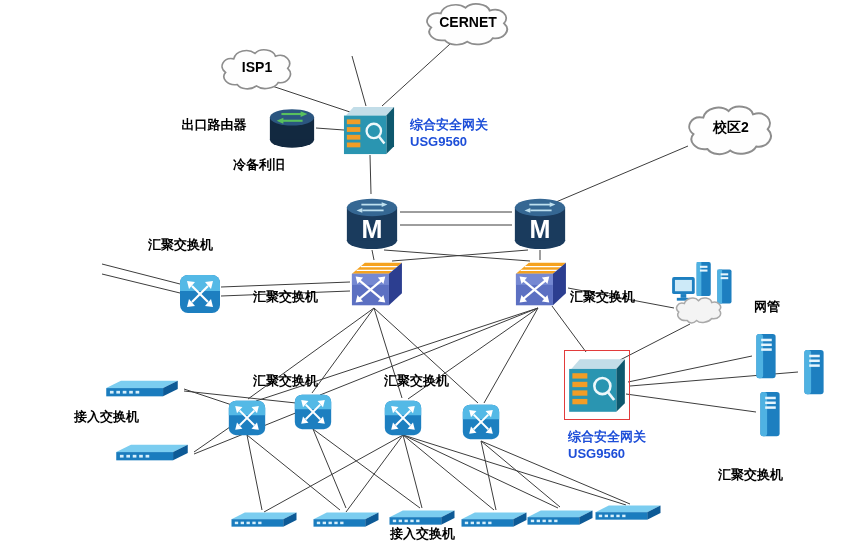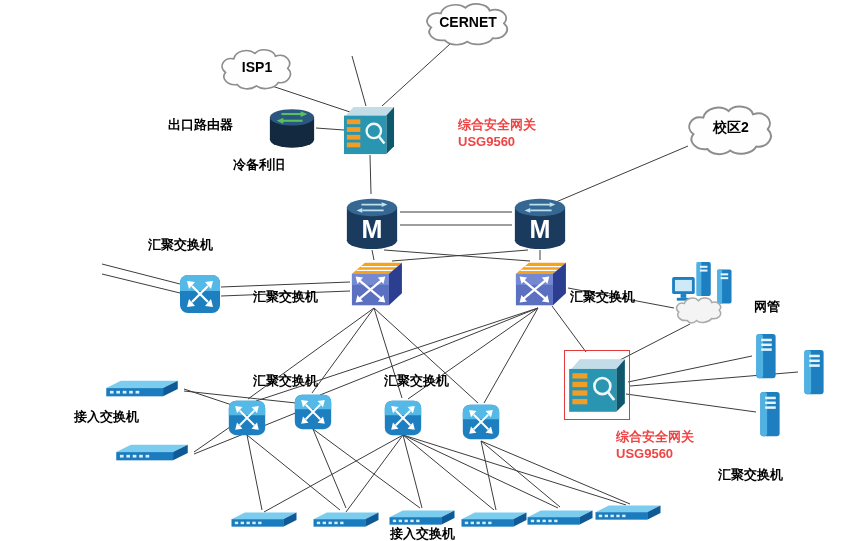--- a/index.html
+++ b/index.html
@@ -9,22 +9,22 @@
   .lines { position:absolute; left:0; top:0; }
   .lines line { stroke:#3d3d3d; stroke-width:1; }
   .node { position:absolute; }
   .node svg { display:block; width:100%; height:100%; }
   .cloud { position:absolute; }
   .cloud svg { display:block; width:100%; height:100%; }
   .cloud-label { position:absolute; inset:0; display:flex; align-items:center; justify-content:center;
                  font-weight:bold; font-size:14px; color:#000; padding-bottom:4px; }
   .lbl { position:absolute; font-size:13px; font-weight:bold; color:#000; white-space:nowrap; line-height:16px; }
   .lbl.center { text-align:left; }
-  .lbl.right { text-align:left; }
-  .red { color:#ef4444; line-height:17px;margin-left:48px; }
+  .lbl.right { text-align:center; }
+  .red { color:#1d4ed8; line-height:17px; }
   .hl-red { border:1px solid #e23b3b; padding:2px; }
 </style>
 </head>
 <body>
 
 <div class="canvas">
 
   <svg style="position:absolute;width:0;height:0" aria-hidden="true">
     <defs>
       <g id="icon-cloud">

